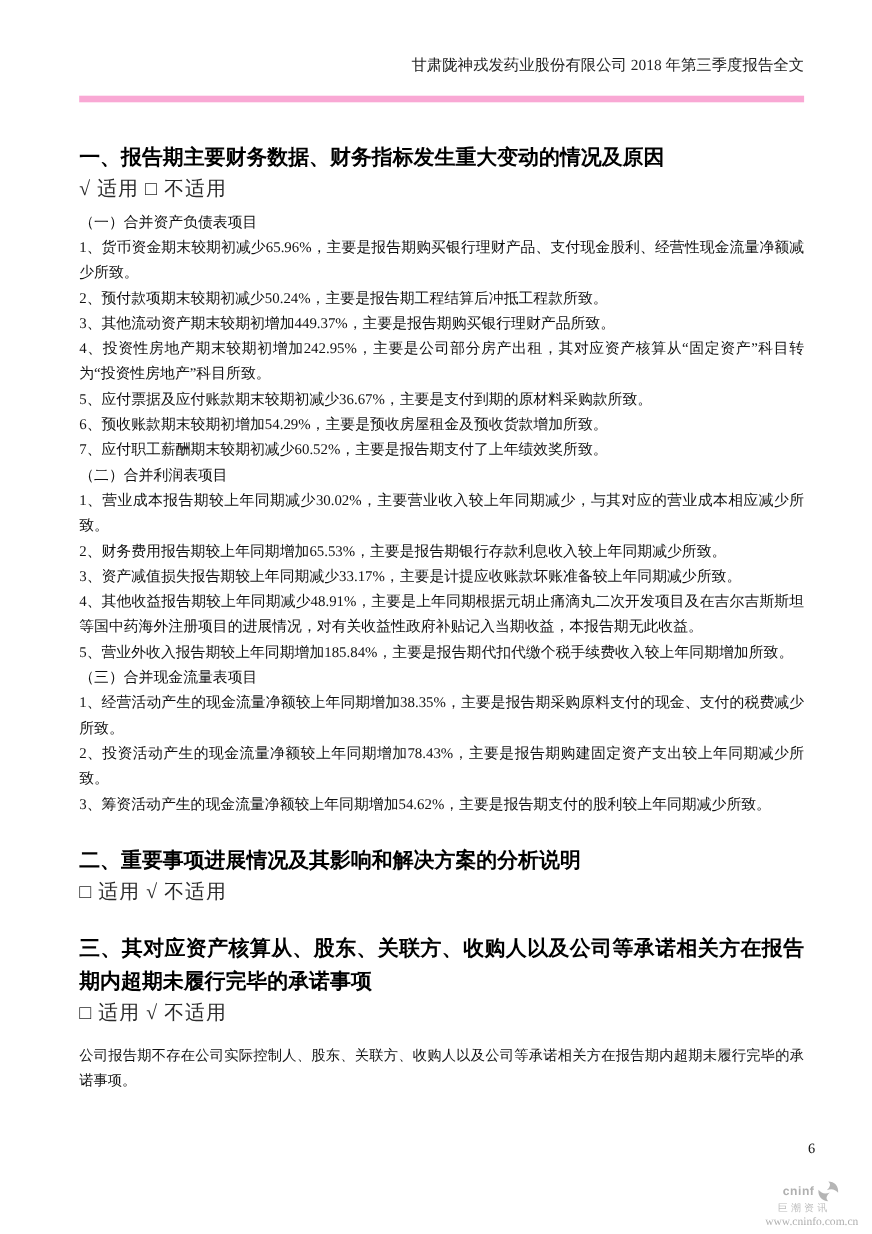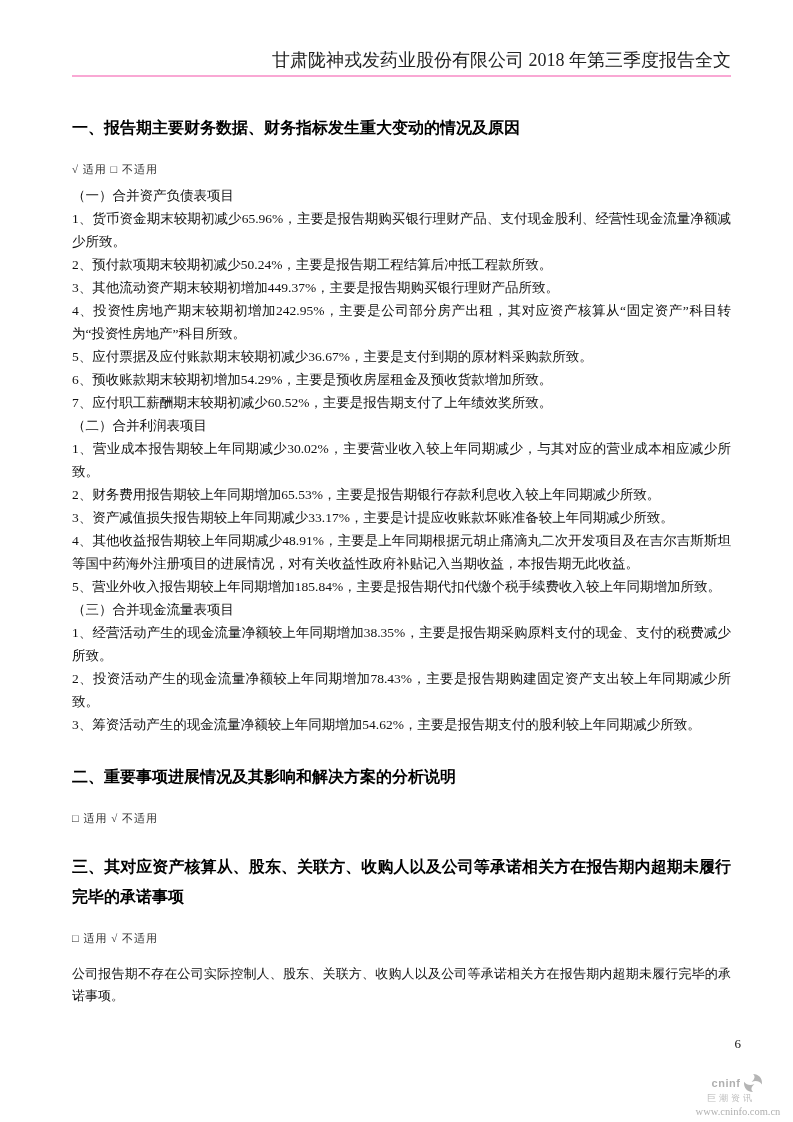--- a/index.html
+++ b/index.html
@@ -11,51 +11,50 @@
     margin: 0 auto;
     background: #ffffff;
     font-family: "Liberation Serif", serif;
     color: #1c1c1c;
     overflow: hidden;
   }
   .content {
     padding: 52px 62px 0 72px;
   }
   .doc-header {
-    font-size: 18px;
+    font-size: 14px;
     line-height: 17px;
     text-align: right;
     color: #222;
-    padding-bottom: 6px;
-    border-bottom: 2px solid #f9a8d4;
+    padding-bottom: 18px;
+    border-bottom: 6px solid #f9a8d4;
   }
   .doc-title {
     margin-top: 50px;
     text-align: center;
     font-family: "Liberation Sans", sans-serif;
     font-weight: bold;
     font-size: 22px;
     color: #000;
     letter-spacing: 1px;
   }
   .section-heading {
     font-family: "Liberation Sans", sans-serif;
     font-weight: bold;
-    font-size: 16px;
+    font-size: 19px;
     line-height: 30px;
     color: #000;
     text-align: justify;
   }
   .sh-1 { margin-top: 36px; }
   .sh-2 { margin-top: 26px; }
   .sh-3 { margin-top: 26px; }
   .applicability {
-    font-size: 11px;
+    font-size: 18px;
     color: #2a2a2a;
-    margin-top: 19px;
     letter-spacing: 1px;
   }
   .body-text {
     margin-top: 7px;
   }
   .body-text p {
     font-size: 13.5px;
     line-height: 23px;
     text-align: justify;
     color: #111;

